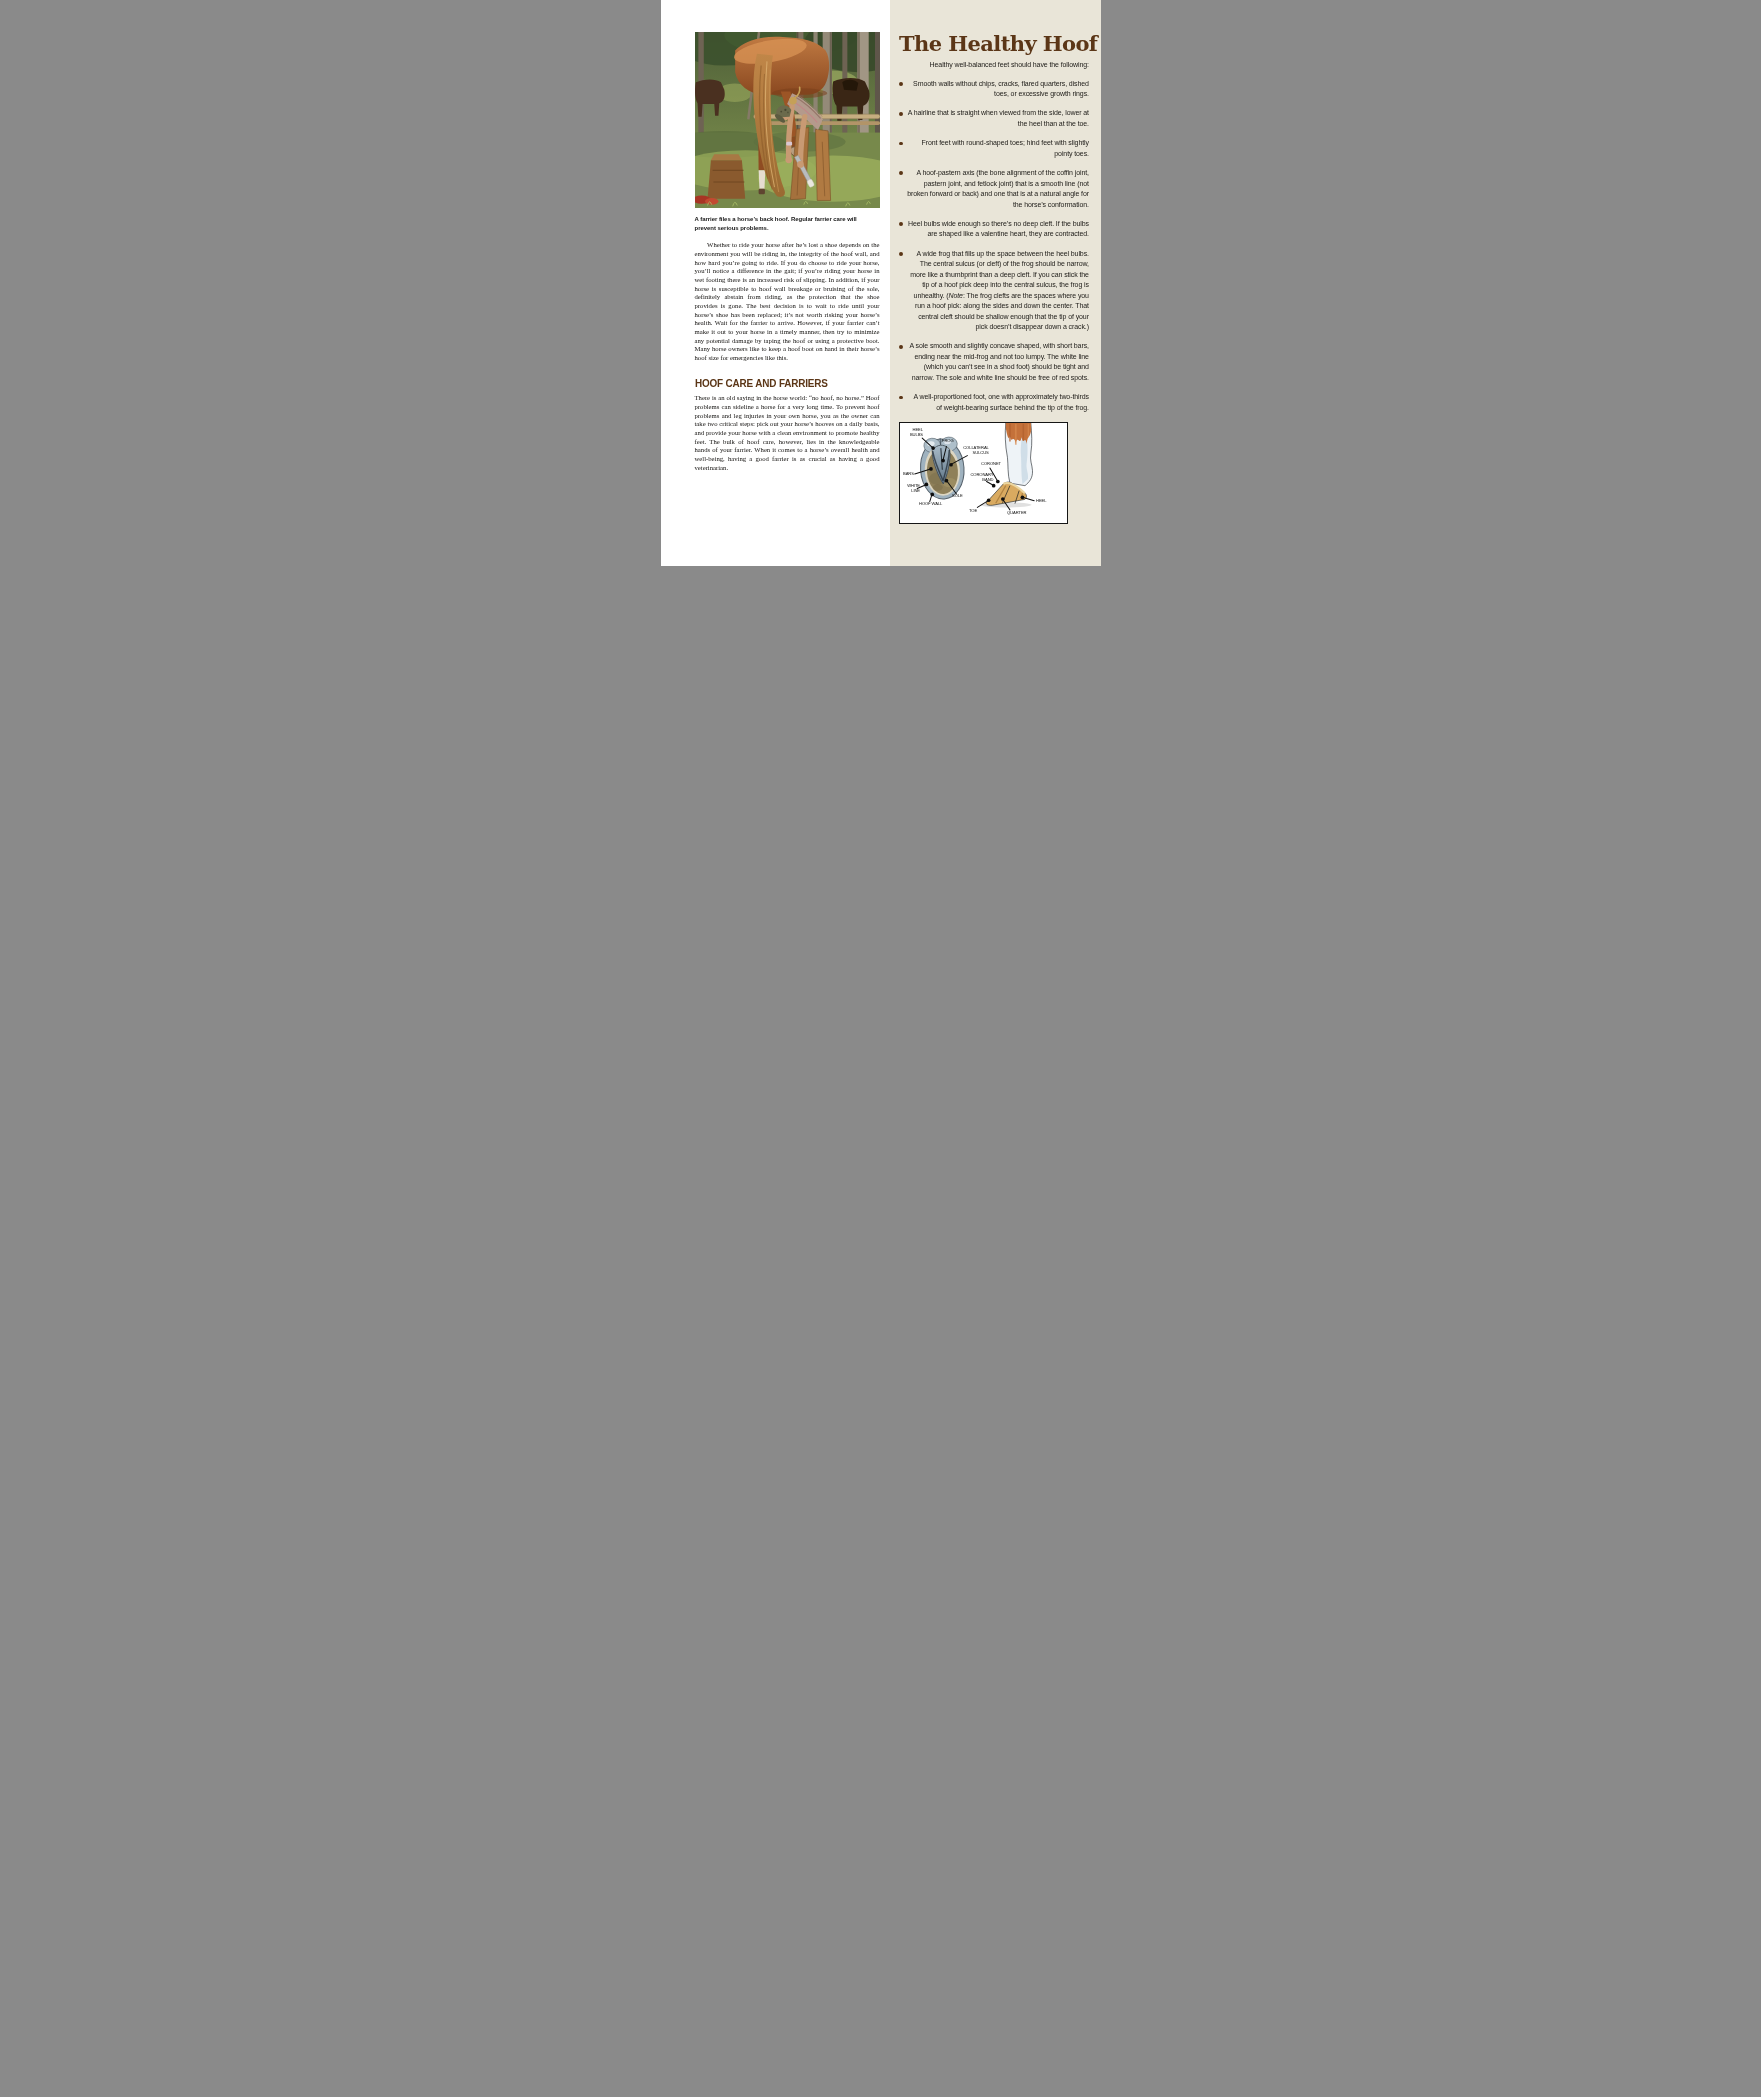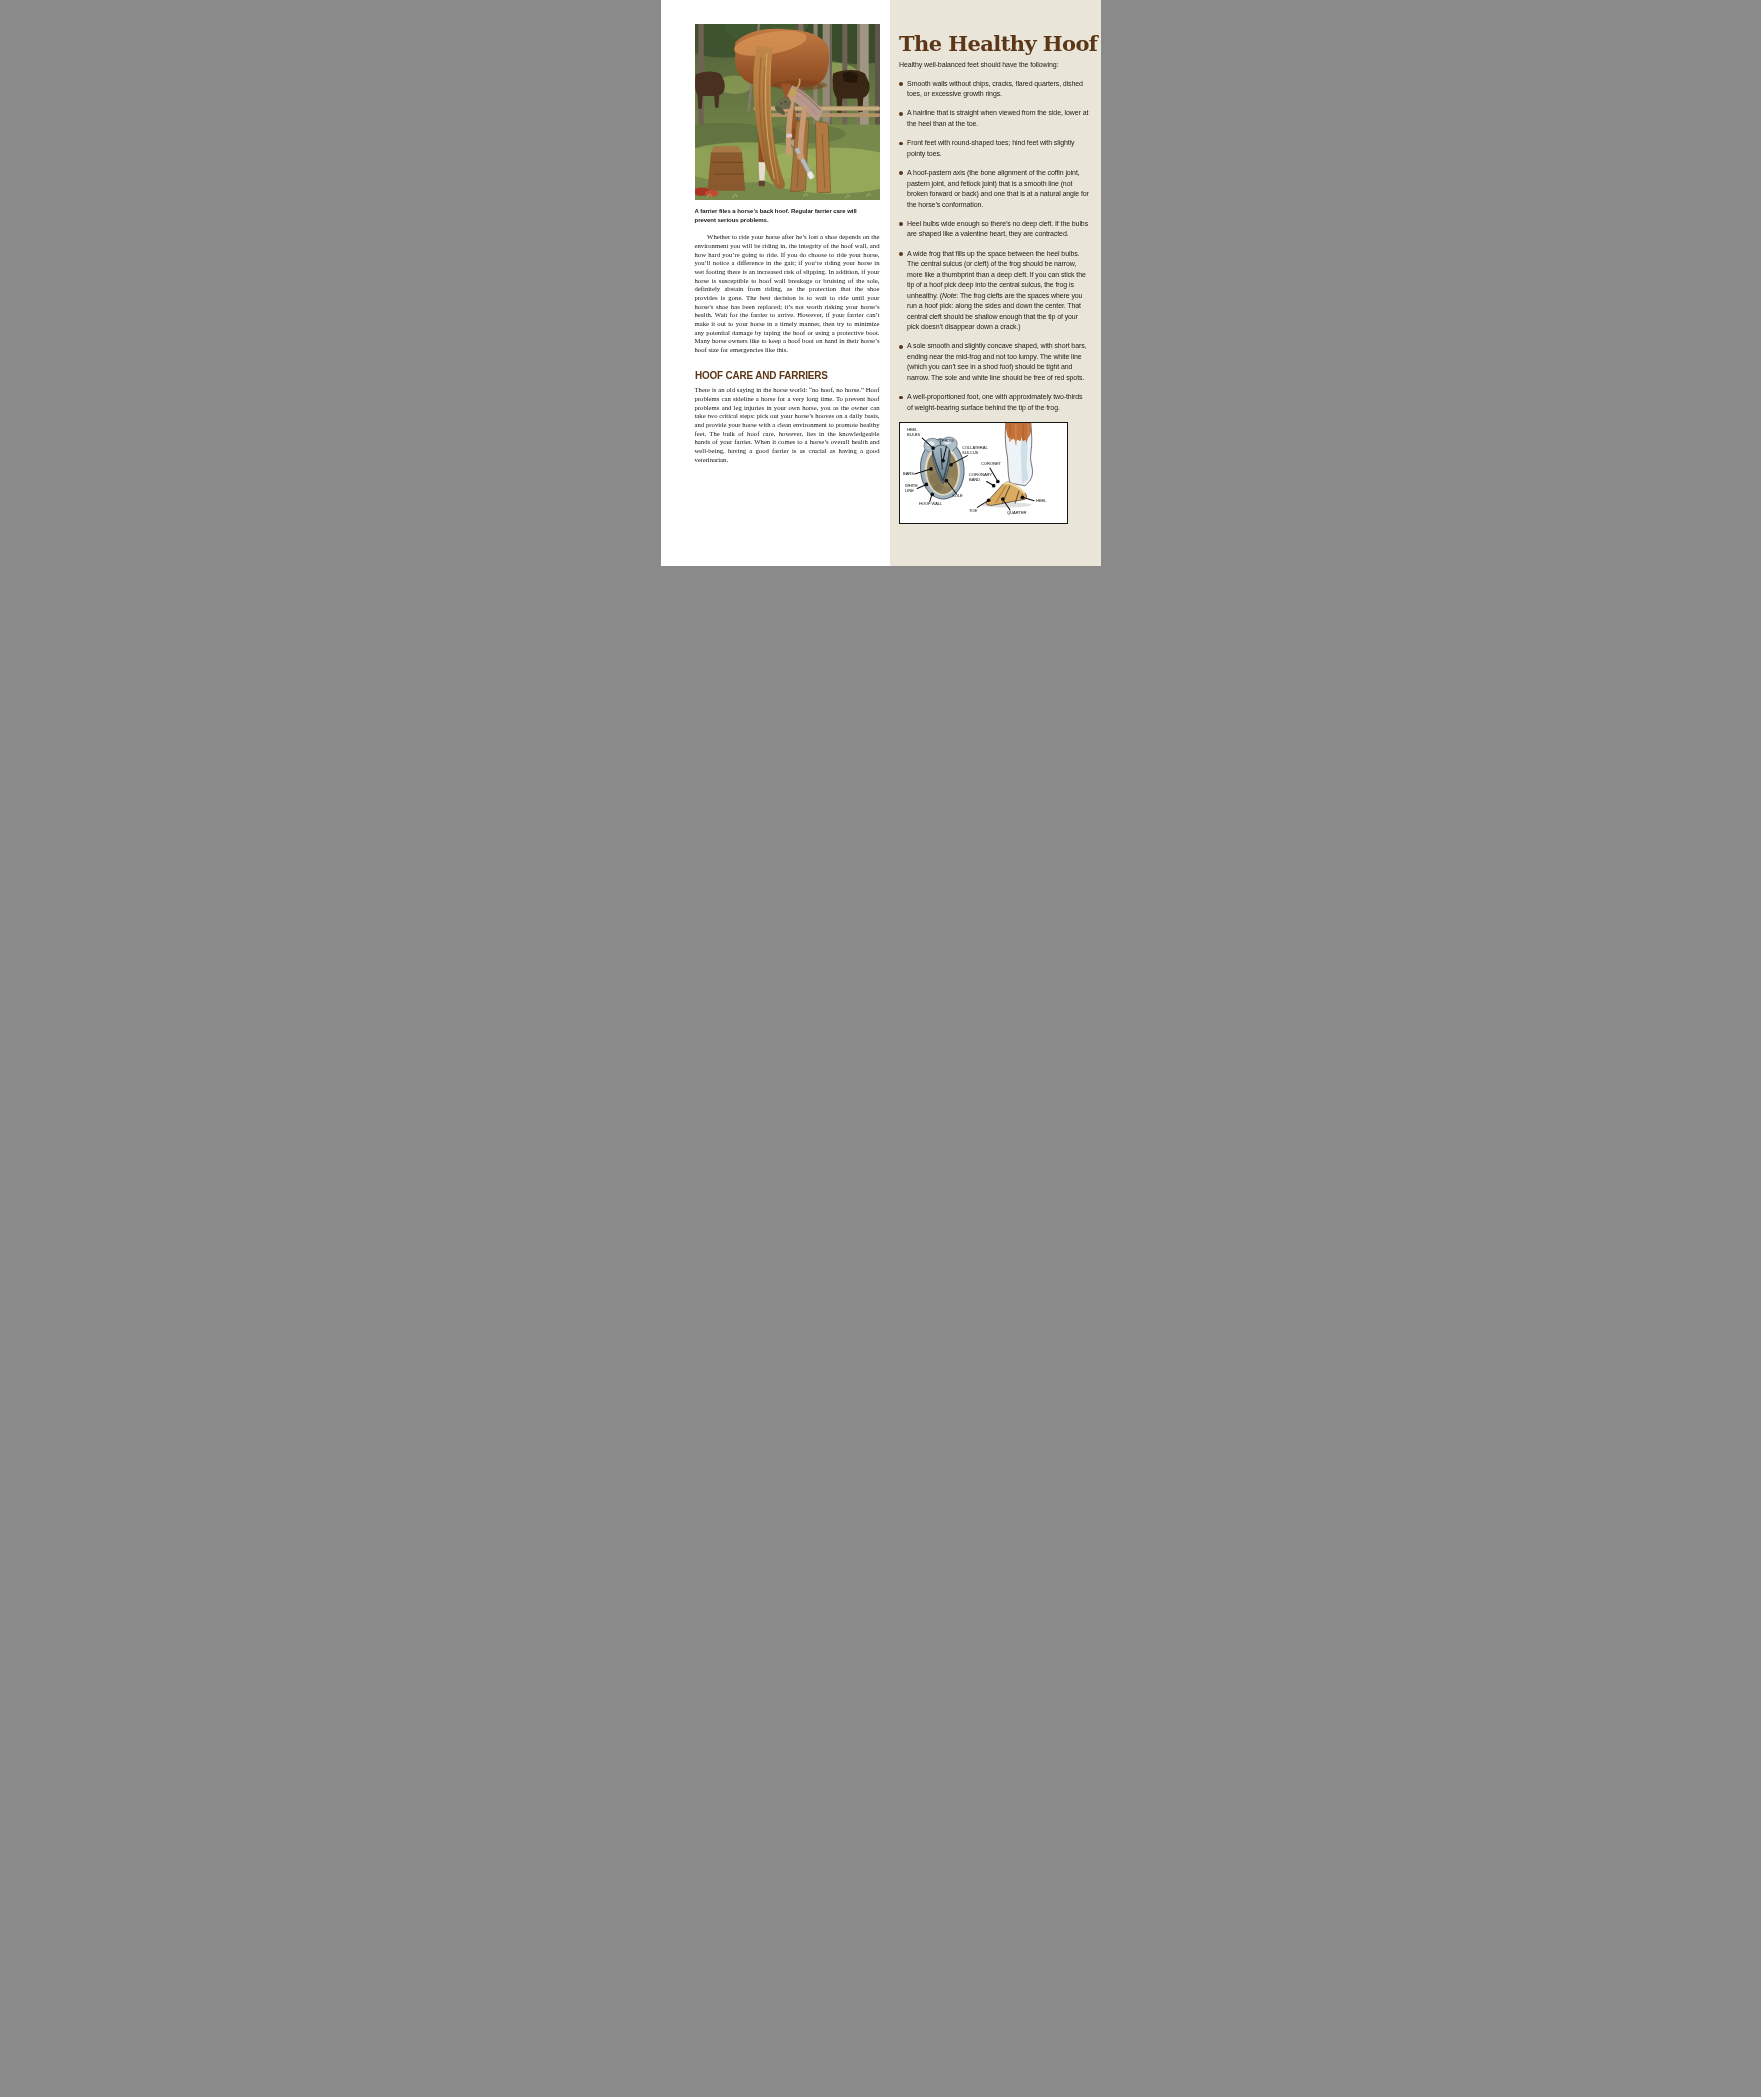--- a/index.html
+++ b/index.html
@@ -1,21 +1,21 @@
 <!DOCTYPE html>
 <html style="--accent: #5b3617; --bullet: #5b3617; --ink: #181818; --sidebar-bg: #e9e5d8; --diagram-border: #161616;font-size:6.7px"><head>
 <meta charset="utf-8">
 <style>
   * { margin:0; padding:0; box-sizing:border-box; }
   html,body { background:#8a8a8a; }
   .page {
     position:relative; width:440px; height:566px; background:#ffffff;
     overflow:hidden; font-family:"Liberation Sans", sans-serif; margin:0 auto;
   }
-  .left-col { position:absolute; left:34px; top:24px; width:185px; }
+  .left-col { position:absolute; left:34px; top:32px; width:185px; }
   .photo-frame { width:185px; height:176px; display:block; }
   .caption {
     margin-top:7.1px; font-weight:bold; font-size:6px; line-height:1.5;
     letter-spacing:-0.04px; color:var(--ink,#181818);
   }
   .body-para {
     font-family:"Liberation Serif", serif; font-size:6.7px; line-height:1.29;
     text-align:justify; color:#151311;
   }
   .p1 { margin-top:8.4px; text-indent:12.6px; }
@@ -27,21 +27,21 @@
   .p2 { margin-top:5px; }
 
   .sidebar {
     position:absolute; left:229px; top:0; width:212px; height:566px;
     background-color:var(--sidebar-bg,#e9e5d8);
     background-image: radial-gradient(rgba(255,255,255,0.45) 0.4px, transparent 0.6px),
                       radial-gradient(rgba(208,200,178,0.35) 0.4px, transparent 0.6px);
     background-size: 3.8px 3.8px, 5.5px 5.5px;
     background-position: 0 0, 1.7px 2.5px;
   }
-  .sidebar-inner { padding:33px 12.6px 0 9.6px; }
+  .sidebar-inner { padding:33px 12.6px 0 9.6px;text-align:right; }
   .sb-title {
     font-family:"DejaVu Serif", serif; font-weight:bold; color:var(--accent,#5b3617);
     font-size:21px; letter-spacing:-0.6px; line-height:1.04; white-space:nowrap;
   }
   .sb-intro { margin-top:6.3px; font-size:7px; letter-spacing:-0.1px; color:#23211d; }
   .sb-bullets { list-style:none; margin-top:10.5px; }
   .sb-bullets li {
     position:relative; padding-left:8px; font-size:7px; letter-spacing:-0.1px;
     line-height:10.5px; color:#23211d; margin-bottom:8.8px;
   }

